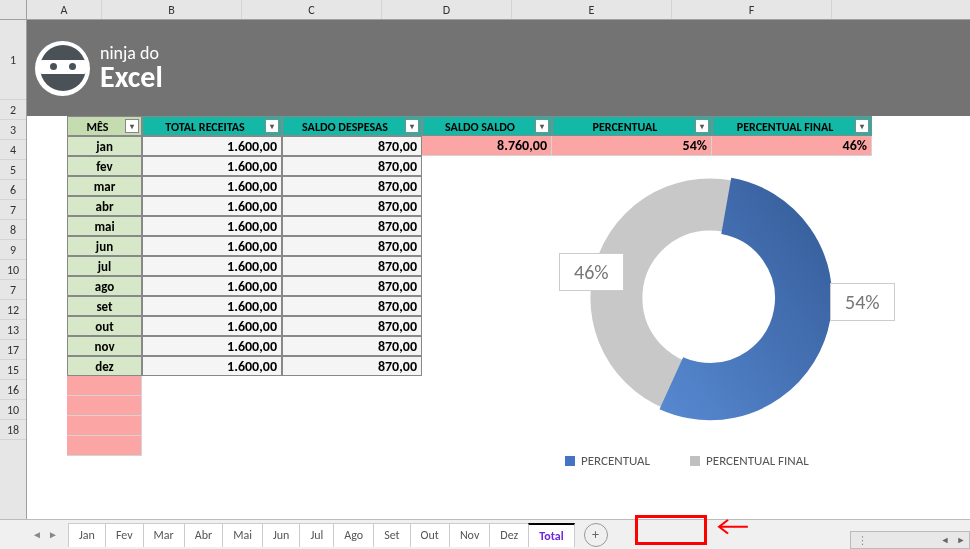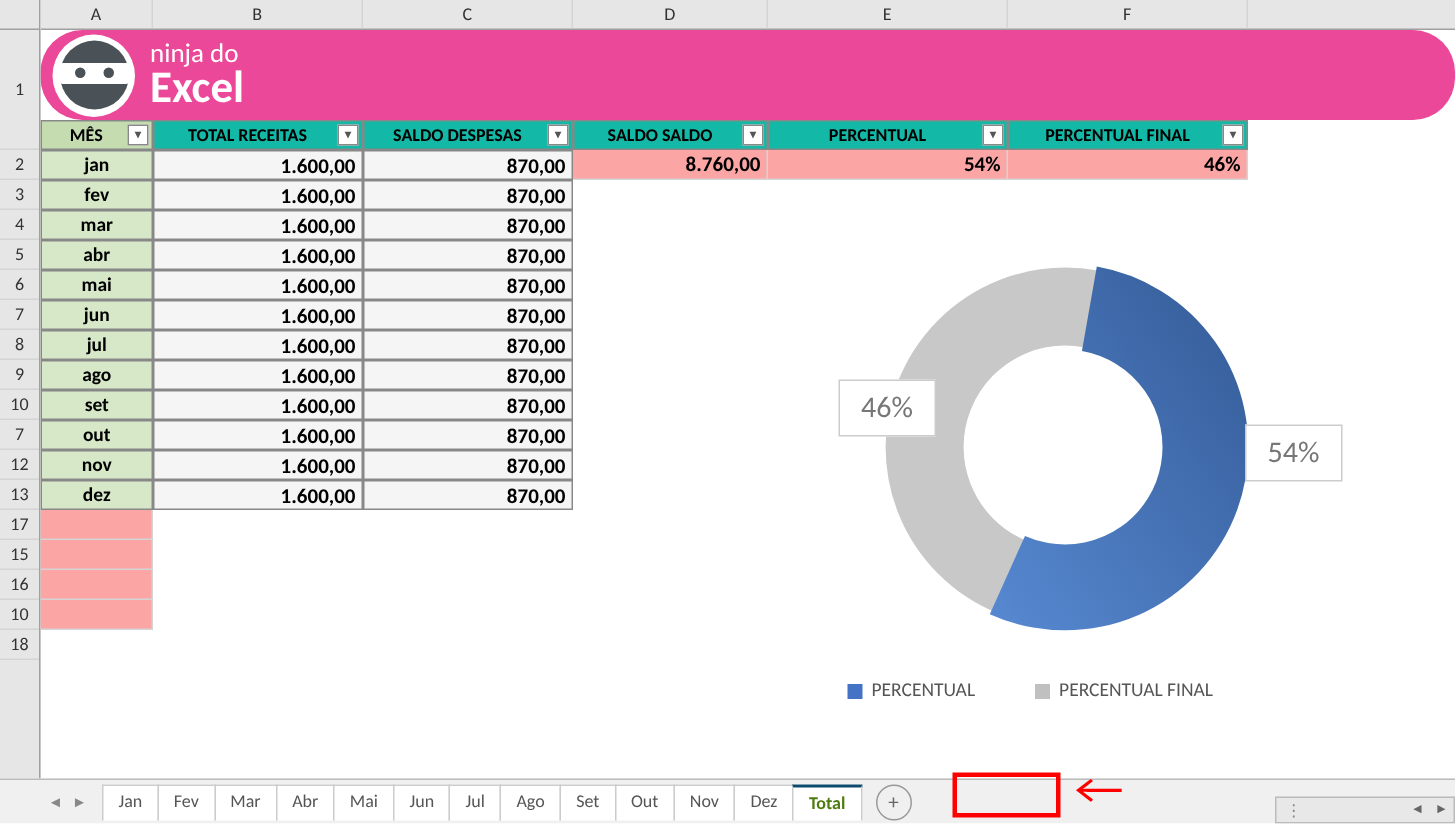--- a/index.html
+++ b/index.html
@@ -6,51 +6,51 @@
 body { font-family: Calibri, Arial, sans-serif; font-size: 13px; background: #fff; width: 970px; height: 549px; overflow: hidden; position: relative; }
 .sheet-area { position: absolute; top: 0; left: 0; right: 0; bottom: 30px; display: flex; }
 .row-headers { width: 27px; background: #e6e6e6; border-right: 1px solid #a0a0a0; }
 .corner { height: 20px; border-bottom: 1px solid #a0a0a0; background: #e6e6e6; }
 .rh { height: 20px; line-height: 20px; text-align: center; font-size: 12px; color: #333; border-bottom: 1px solid #d4d4d4; }
 .cols-grid { flex: 1; overflow: hidden; }
 .col-headers { display: flex; height: 20px; background: #e6e6e6; border-bottom: 1px solid #a0a0a0; }
 .ch { border-right: 1px solid #d4d4d4; text-align: center; font-size: 12px; color: #333; line-height: 20px; }
 .col-A { width: 75px; } .col-B { width: 140px; } .col-C { width: 140px; }
 .col-D { width: 130px; } .col-E { width: 160px; } .col-F { width: 160px; }
-.banner { height: 60px; background: #ec4899; display: flex; align-items: center; padding-left: 8px; gap: 10px; border-radius: 28px; }
+.banner { height: 96px; background: #737373; display: flex; align-items: center; padding-left: 8px; gap: 10px; }
 .ninja-logo { width: 55px; height: 55px; border-radius: 50%; background: #fff; display: flex; align-items: center; justify-content: center; position: relative; }
 .ninja-face { width: 46px; height: 46px; background: #4a5257; border-radius: 50%; position: relative; }
 .ninja-band { position: absolute; top: 15px; left: 0; right: 0; height: 14px; background: #fff; border-radius: 2px; }
 .ninja-eye { position: absolute; width: 7px; height: 7px; background: #4a5257; border-radius: 50%; top: 18px; }
 .ninja-eye.l { left: 10px; } .ninja-eye.r { right: 10px; }
 .banner-text { color: #fff; font-weight: 300; line-height: 1; }
 .banner-text .t1 { font-size: 18px; }
 .banner-text .t2 { font-size: 30px; font-weight: bold; }
-.grid-row { display: flex; height: 20px; }
+.grid-row { display: flex; height: 20px; margin-left: 40px; }
 .cell { border-right: 1px solid #d4d4d4; border-bottom: 1px solid #d4d4d4; padding: 0 4px; line-height: 20px; text-align: right; font-size: 14px; overflow: hidden; white-space: nowrap; }
 .hdr-row .cell { background: #14b8a6; border: 1px solid #888; font-weight: bold; font-size: 12px; text-align: center; position: relative; padding-right: 18px; }
 .hdr-row .cell.month { background: #c4dcb0; }
 .filter-btn { position: absolute; right: 2px; top: 2px; width: 14px; height: 14px; border: 1px solid #888; background: #fff; font-size: 8px; line-height: 12px; text-align: center; color: #555; }
 .data-row .month-cell { background: #d7e8c8; border: 1px solid #888; text-align: center; font-weight: bold; font-size: 13px; }
 .data-row .num-cell { background: #f5f5f5; border: 1px solid #888; font-weight: bold; }
 .empty-cell { background: #fca5a5; }
 .chart-container { position: absolute; left: 435px; top: 163px; width: 480px; height: 330px; background: #fff; }
 .donut-wrap { position: absolute; left: 145px; top: 5px; width: 260px; height: 260px; }
 .legend { position: absolute; bottom: 25px; left: 130px; display: flex; gap: 40px; font-size: 13px; color: #555; }
 .legend-item { display: flex; align-items: center; gap: 6px; }
 .leg-sw { width: 10px; height: 10px; }
 .leg-sw.blue { background: #4472c4; } .leg-sw.gray { background: #c0c0c0; }
 .data-label { position: absolute; background: #fff; border: 1px solid #ccc; padding: 6px 14px; font-size: 20px; color: #777; }
 .dl-46 { left: 124px; top: 90px; }
 .dl-54 { left: 395px; top: 120px; }
 .tab-bar { position: absolute; bottom: 0; left: 0; right: 0; height: 30px; background: #f0f0f0; border-top: 1px solid #bbb; display: flex; align-items: center; padding-left: 30px; }
 .tab-nav { display: flex; gap: 2px; margin-right: 8px; }
 .nav-btn { width: 14px; height: 14px; font-size: 10px; color: #888; text-align: center; line-height: 14px; }
 .tab { padding: 4px 10px; background: #fff; border: 1px solid #ccc; border-bottom: none; font-size: 12px; color: #555; margin-right: -1px; position: relative; }
-.tab.active { font-weight: bold; color: #4d7c0f; border-top: 2px solid #0c4a6e; background: #fff; z-index: 2; }
+.tab.active { font-weight: bold; color: #6d28d9; border-top: 2px solid #000000; background: #fff; z-index: 2; }
 .highlight-box { position: absolute; border: 3px solid #ff0000; pointer-events: none; }
 .arrow-red { position: absolute; font-size: 28px; color: #ff0000; transform: scaleX(1.3); }
 .plus-tab { width: 24px; height: 24px; border: 1px solid #999; border-radius: 50%; font-size: 14px; text-align: center; line-height: 22px; margin-left: 10px; color: #666; }
 .scrollbar-bottom { position: absolute; bottom: 0; right: 0; width: 120px; height: 18px; background: #e8e8e8; border: 1px solid #bbb; display: flex; align-items: center; }
 .sb-arrow { width: 16px; height: 16px; text-align: center; font-size: 9px; color: #666; line-height: 16px; }
 .sb-dots { flex: 1; text-align: left; padding-left: 6px; color: #888; font-size: 11px; letter-spacing: 2px; }
 </style>
 </head>
 <body>
 

